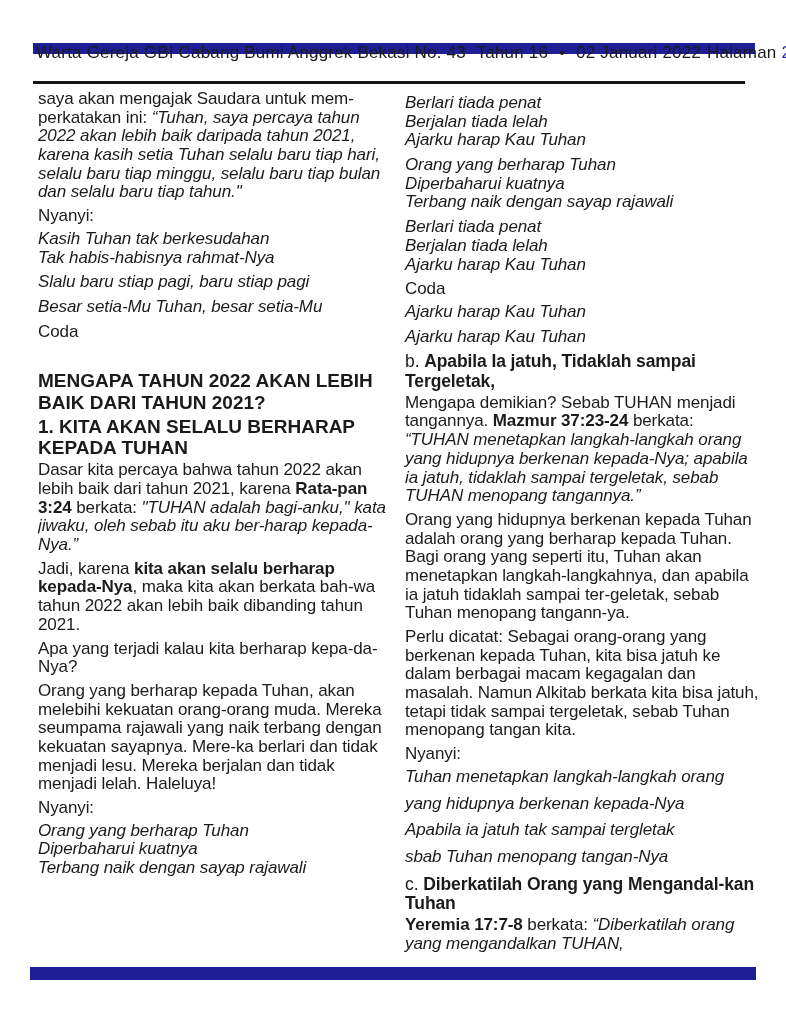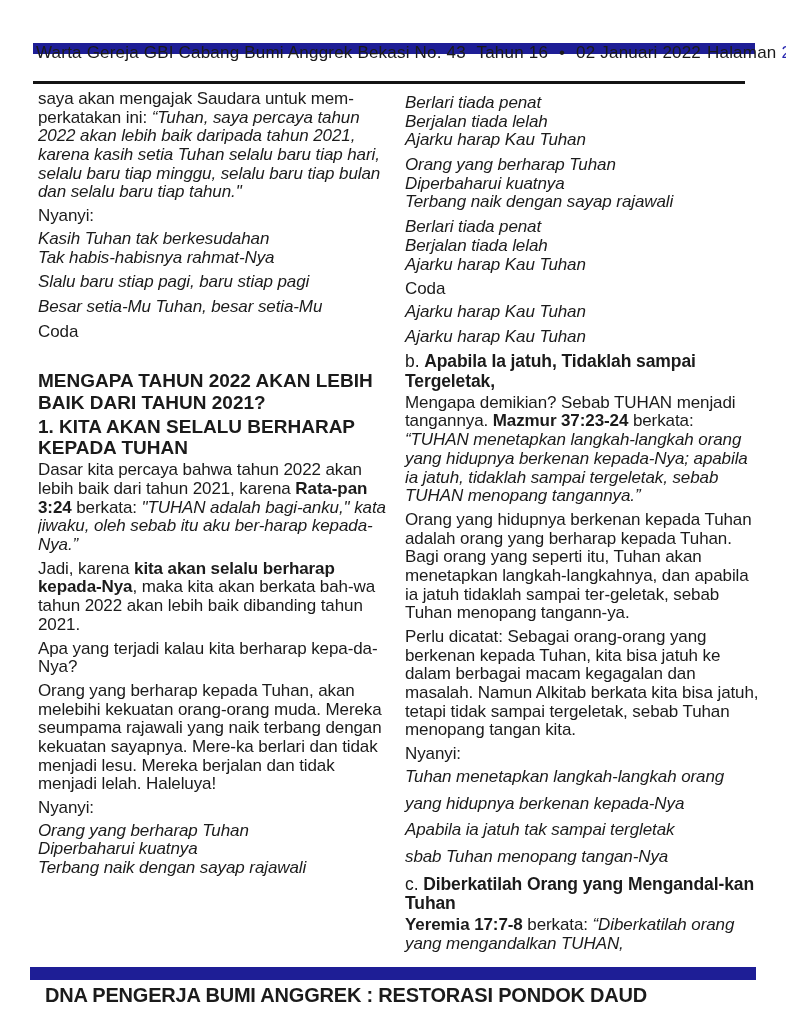--- a/index.html
+++ b/index.html
@@ -126,15 +126,14 @@
           <div class="line">yang hidupnya berkenan kepada-Nya</div>
           <div class="line">Apabila ia jatuh tak sampai tergletak</div>
           <div class="line">sbab Tuhan menopang tangan-Nya</div>
         </div>
         <p class="sub"><span class="n">c. </span><span class="b">Diberkatilah Orang yang Mengandal-kan Tuhan</span></p>
         <p class="p"><span class="b">Yeremia 17:7-8</span><span class="n"> berkata: </span><span class="i">“Diberkatilah orang yang mengandalkan TUHAN,</span></p>
       </div>
   </div>
 
   <div class="footer-bar" style="background: rgb(30, 30, 150);"></div>
-  <div class="footer-text">DNA PENGERJA BUMI ANGGREK : RESTORASI PONDOK DAUD</div>
 
 </div>
 
 </body></html>

